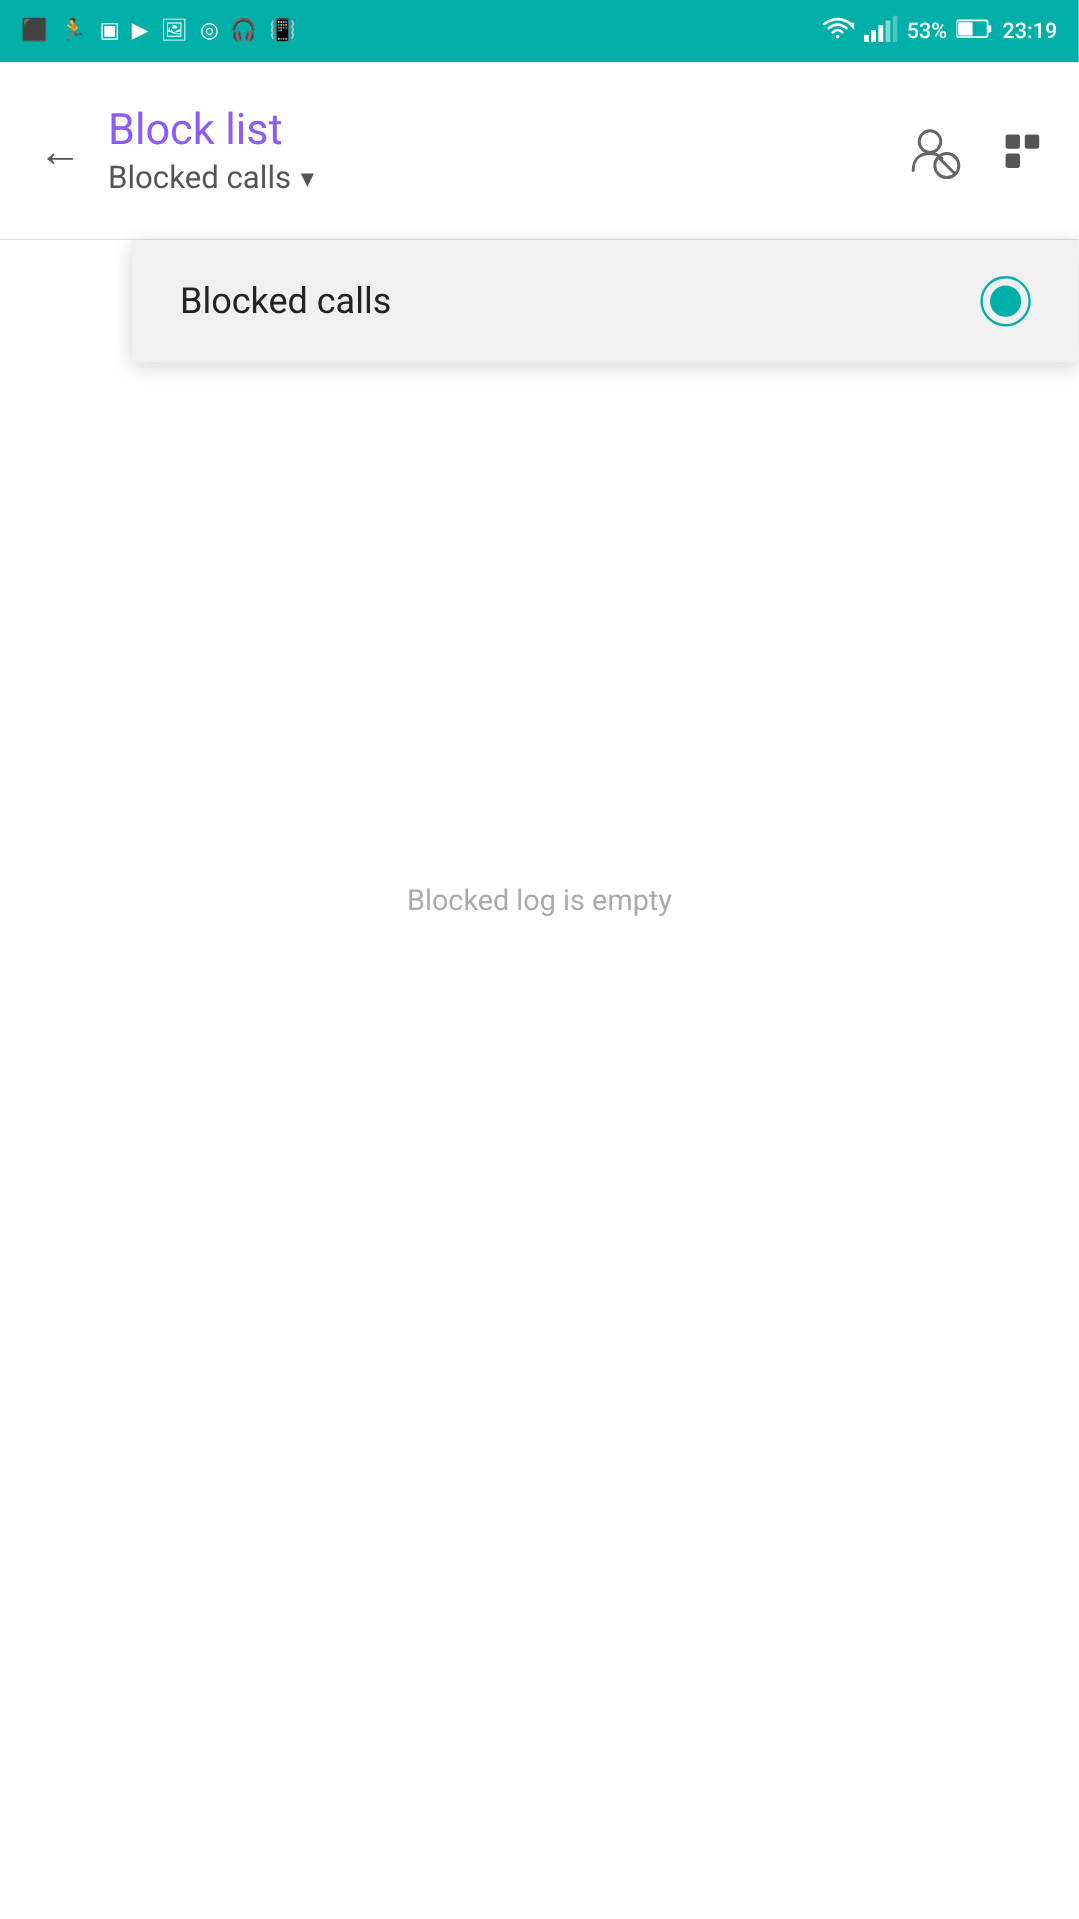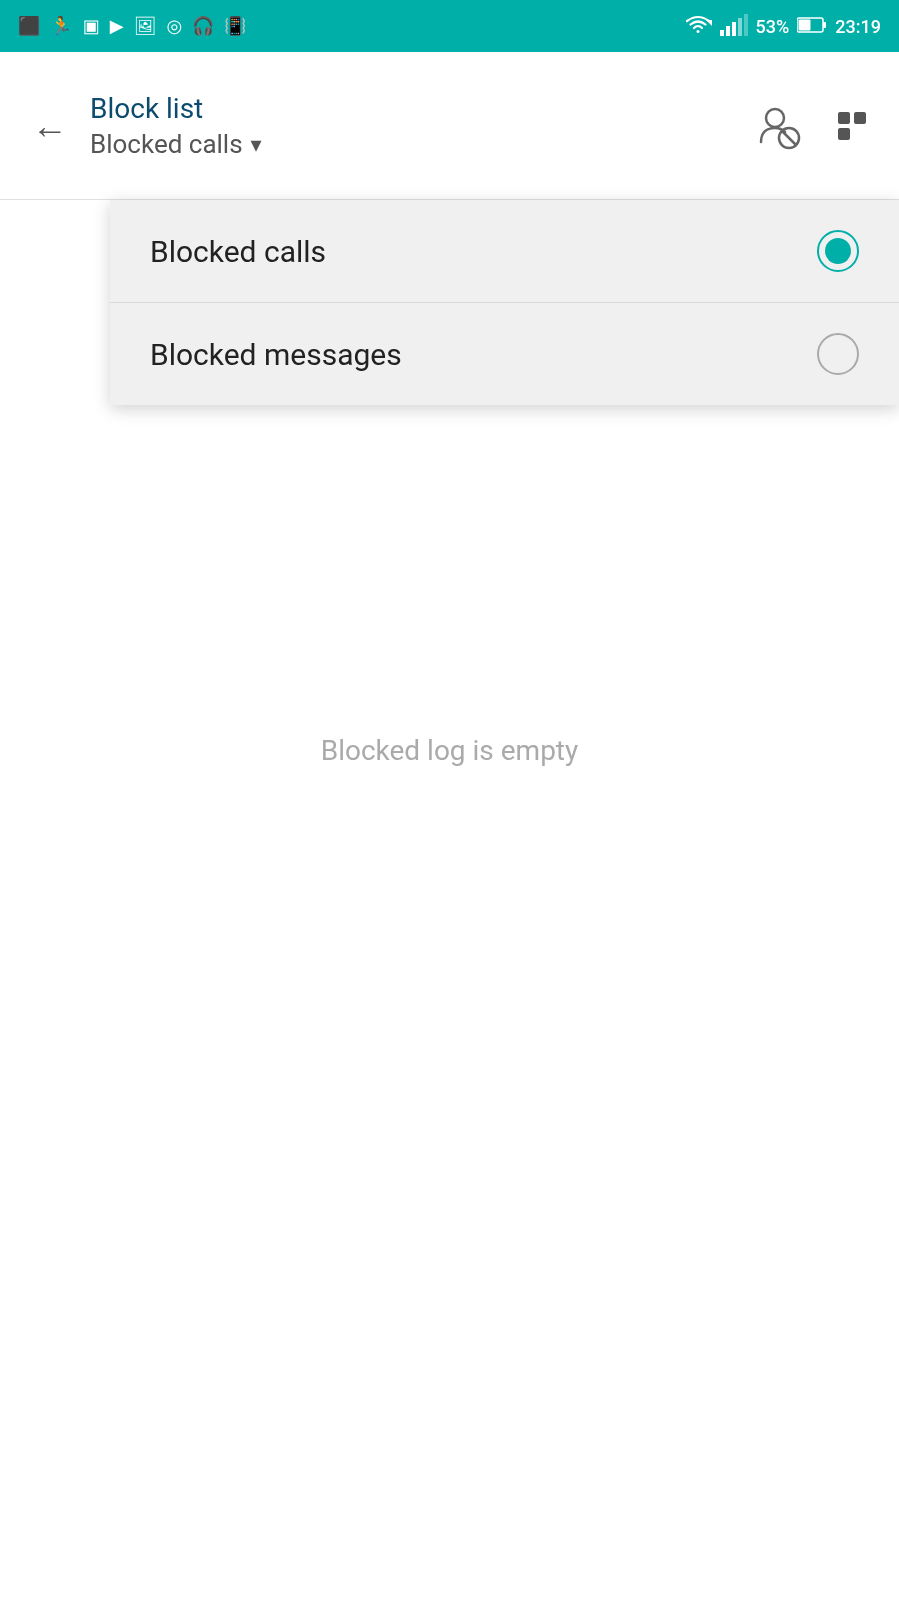--- a/index.html
+++ b/index.html
@@ -82,23 +82,23 @@
 
     .app-bar-title-area {
       flex: 1;
       display: flex;
       flex-direction: column;
       justify-content: center;
       padding-left: 10px;
     }
 
     .app-bar-title {
-      font-size: 28px;
+      font-size: 36px;
       font-weight: 400;
-      color: #0c4a6e;
+      color: #8b5cf6;
       line-height: 1.2;
     }
 
     .app-bar-subtitle {
       display: flex;
       align-items: center;
       gap: 8px;
       cursor: pointer;
       margin-top: 4px;
     }
@@ -199,21 +199,21 @@
     .main-content {
       width: 100%;
       flex: 1;
       display: flex;
       align-items: center;
       justify-content: center;
       min-height: 1100px;
     }
 
     .empty-state-text {
-      font-size: 28px;
+      font-size: 24px;
       color: #aaa;
       font-weight: 400;
     }
   </style>
 </head>
 <body>
 
 <div class="status-bar">
   <div class="status-bar-left">
     <span class="status-icon">⬛</span>
@@ -293,22 +293,17 @@
   </div>
 </div>
 
 <div class="dropdown-overlay">
   <div class="dropdown-item">
     <span class="dropdown-item-label">Blocked calls</span>
     <div class="radio-outer selected">
       <div class="radio-inner"></div>
     </div>
   </div>
-  <div class="dropdown-item">
-    <span class="dropdown-item-label">Blocked messages</span>
-    <div class="radio-outer">
-    </div>
-  </div>
 </div>
 
 <div class="main-content">
   <span class="empty-state-text">Blocked log is empty</span>
 </div>
 
 </body></html>

